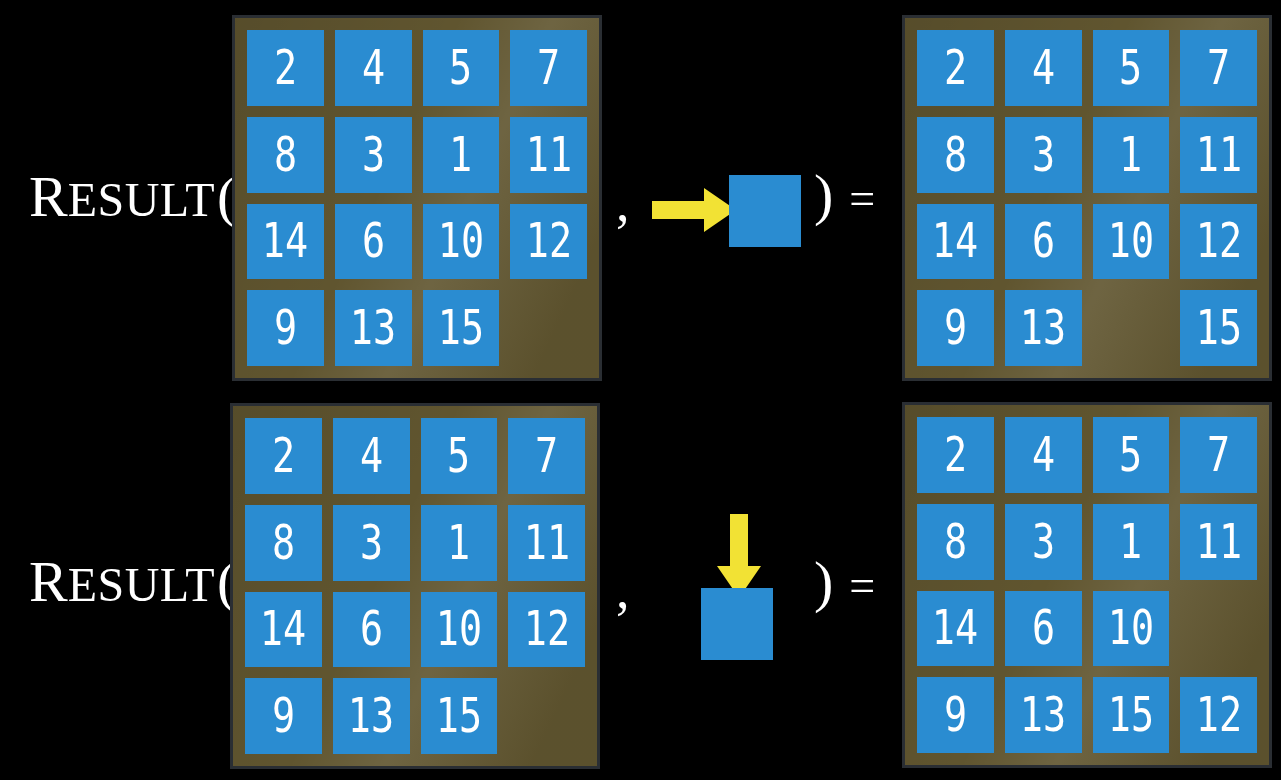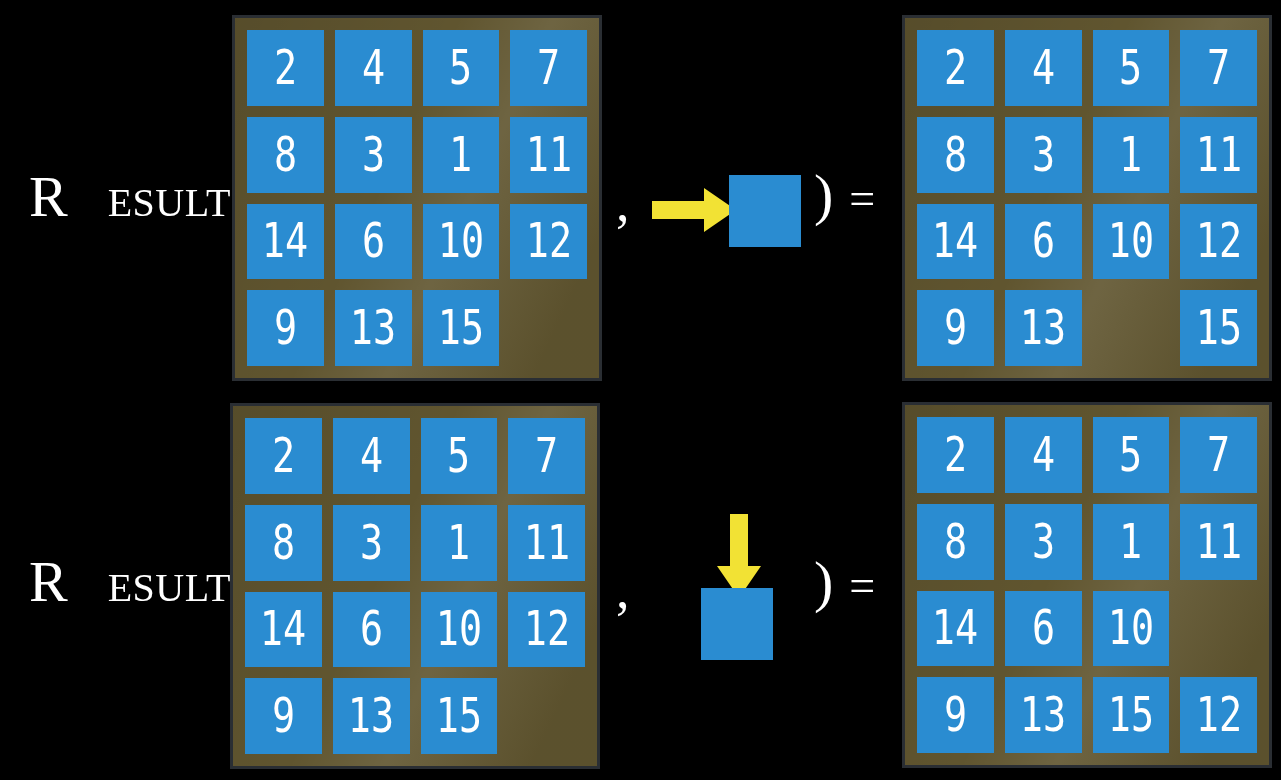--- a/index.html
+++ b/index.html
@@ -15,21 +15,21 @@
 
   
   .func-label {
     position: absolute;
     display: flex;
     align-items: baseline;
     color: var(--equation-text, #ffffff);
     white-space: nowrap;
   }
   .func-label .cap   { font-size: 58px; line-height: 1; }
-  .func-label .rest  { font-size: 40px; line-height: 1; letter-spacing: 0.5px; margin-left: 40px; }
+  .func-label .rest  { font-size: 48px; line-height: 1; letter-spacing: 0.5px; }
   .func-label .paren { font-size: 58px; line-height: 1; margin-left: 2px; }
 
   .comma {
     position: absolute;
     color: var(--equation-text, #ffffff);
     font-size: 54px;
     line-height: 1;
   }
   .close-eq {
     position: absolute;

